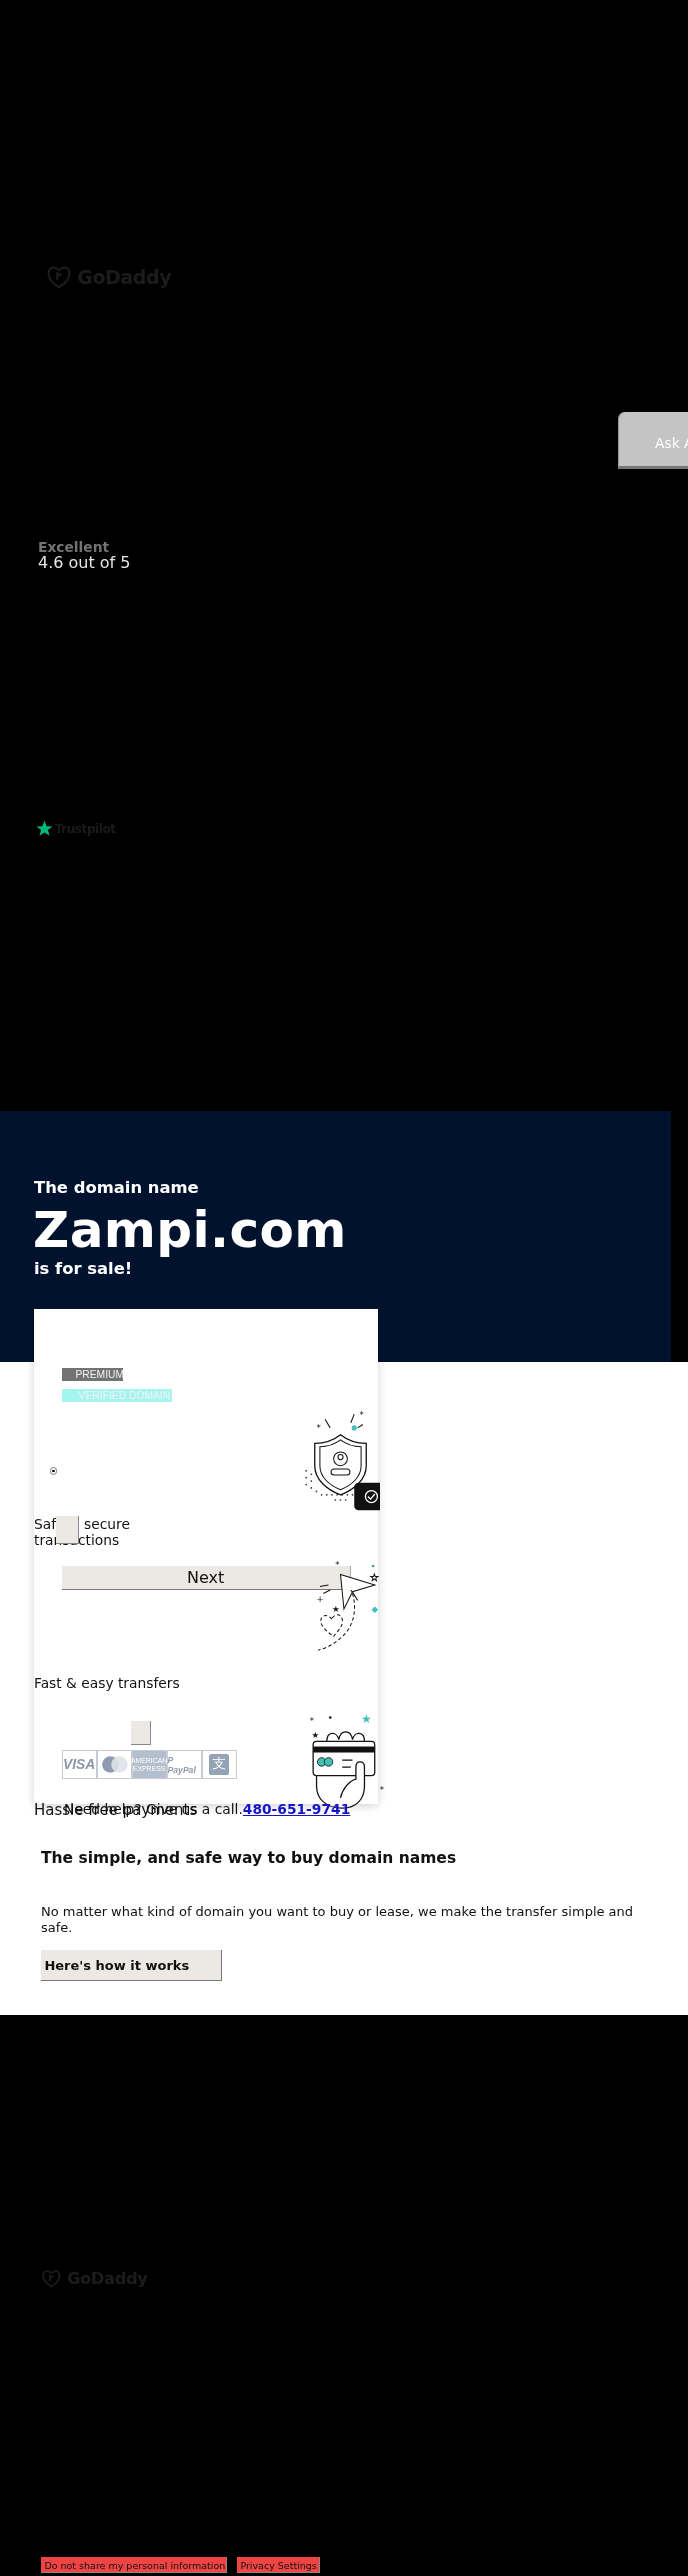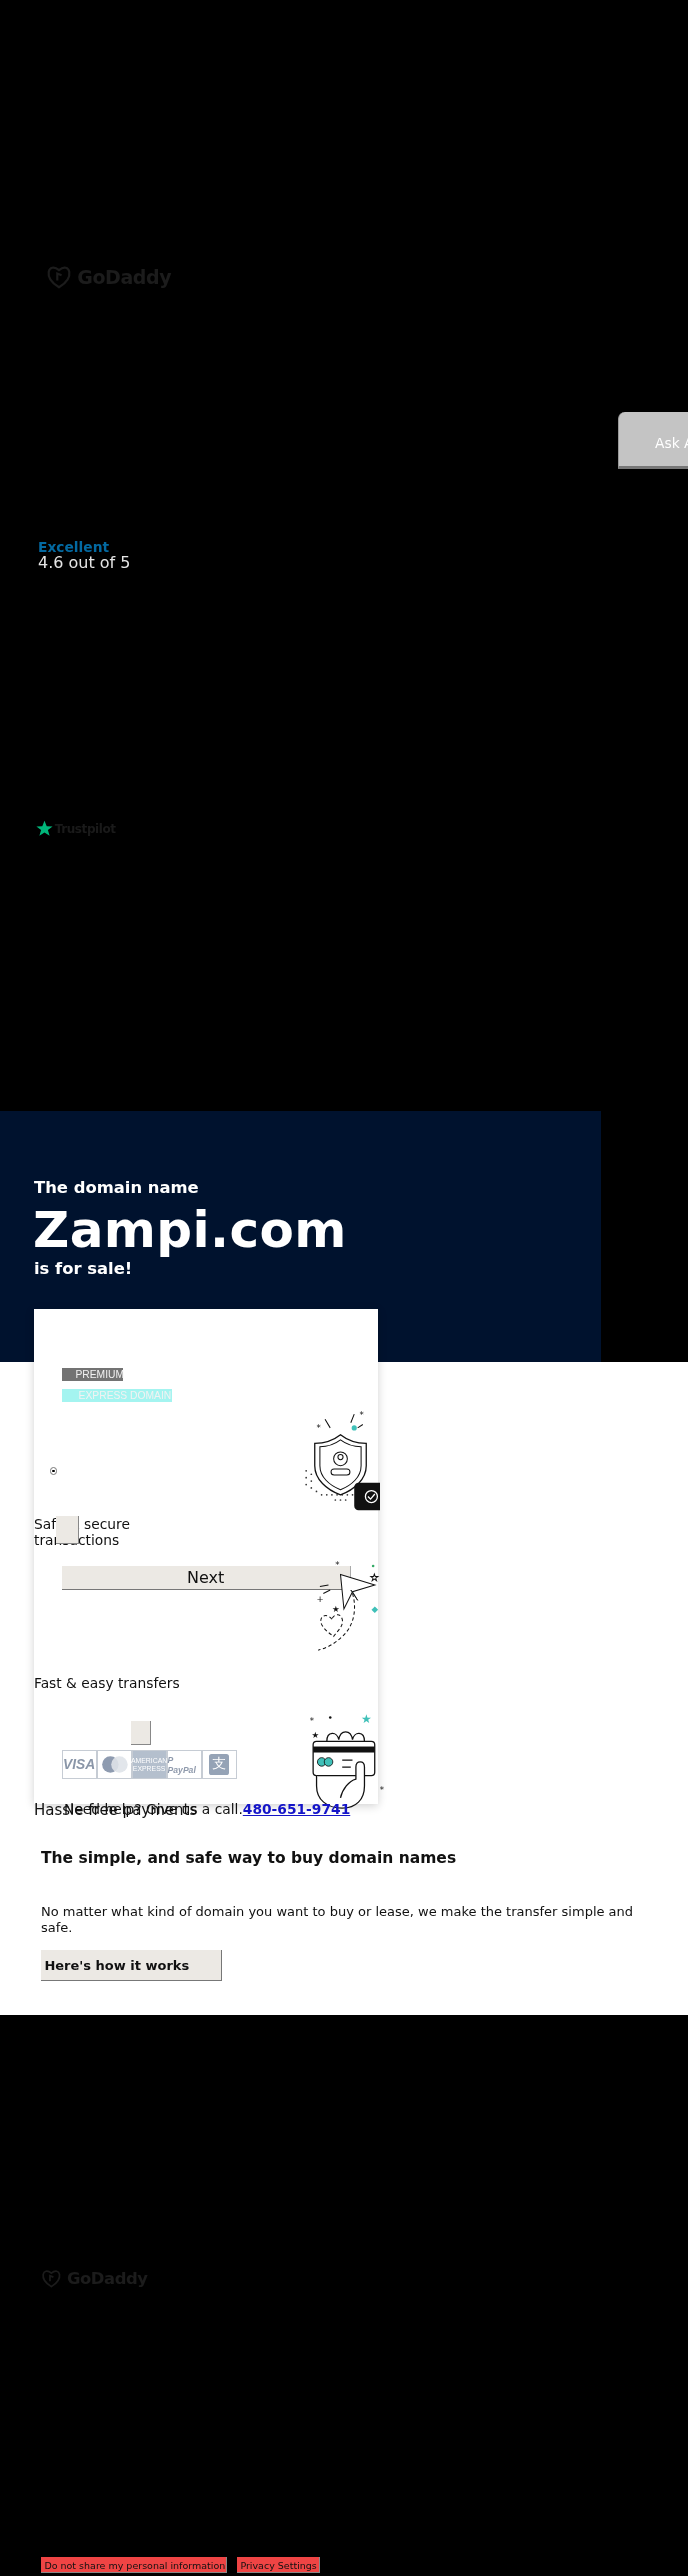--- a/index.html
+++ b/index.html
@@ -6,27 +6,27 @@
   html, body { width: 689px; height: 2576px; background: #000; overflow: hidden; font-family: "DejaVu Sans", sans-serif; position: relative; }
   .abs { position: absolute; }
 
   
   .logo { display: flex; align-items: center; gap: 5.2px; color: #1c1c1c; font-family: "DejaVu Sans", sans-serif; font-weight: bold; font-size: 19px; letter-spacing: -0.4px; }
   .logo svg { width: 26px; height: 24px; }
 
   .ask-btn { left: 618px; top: 412px; width: 86px; height: 57px; background: #c4c4c4; border-radius: 6.9px 0 0 0; border-bottom: 3.4px solid #777; border-left: 1.7px solid #999; color: #fff; font-size: 13.8px; padding: 23px 0 0 36px; white-space: nowrap; overflow: hidden; }
 
   .rating { left: 38px; top: 539px; color: #1a1aff; }
-  .rating .r1 { font-weight: bold; font-size: 13.8px; color: #0369a1; }
+  .rating .r1 { font-weight: bold; font-size: 13.8px; color: #737373; }
   .rating .r2 { font-size: 16px; color: #e5e5e5; margin-top: -1.7px; }
 
   .trustpilot { left: 36px; top: 820px; display: flex; align-items: center; gap: 1.7px; color: #1a1a1a; font-size: 12px; font-weight: bold; letter-spacing: -0.4px; }
 
   
-  .hero { left: 0; top: 1111px; width: 601px; height: 251px; background: #00122e; }
+  .hero { left: 0; top: 1111px; width: 671px; height: 251px; background: #00122e; }
   .hero .h-pre { position: absolute; left: 34px; top: 67px; color: #fff; font-weight: bold; font-size: 16.4px; }
   .hero .h-domain { position: absolute; left: 33px; top: 90px; color: #fff; font-weight: bold; font-size: 50px; letter-spacing: 0.4px; }
   .hero .h-post { position: absolute; left: 34px; top: 148px; color: #fff; font-weight: bold; font-size: 16.4px; }
 
   
   .white { left: 0; top: 1362px; width: 689px; height: 653px; background: #fff; }
 
   .card { left: 34px; top: 1309px; width: 344px; height: 495px; background: #fff; box-shadow: 0 1.7px 8.6px rgba(0,0,0,0.18); }
   .card-head { position: absolute; left: 0; top: 0; width: 344px; height: 53px; background: #00122e; }
   .card-head .title { position: absolute; left: 27.6px; top: 8.6px; color: #fff; font-size: 20px; font-weight: bold; }
@@ -93,21 +93,21 @@
   <div class="h-pre">The domain name</div>
   <div class="h-domain">Zampi.com</div>
   <div class="h-post">is for sale!</div>
 </div>
 
 <div class="abs white"></div>
 
 <div class="abs card">
 
   <div class="badge premium">PREMIUM</div>
-  <div class="badge verified">EXPRESS DOMAIN</div>
+  <div class="badge verified">VERIFIED DOMAIN</div>
 
   <svg class="illu" style="left:267px;top:100px;" width="79" height="103" viewBox="0 0 92 120">
     <g fill="#333">
       <circle cx="6" cy="72" r="1"></circle>
         <circle cx="6" cy="80" r="1"></circle>
         <circle cx="6" cy="88" r="1"></circle>
         <circle cx="12" cy="76" r="1"></circle>
         <circle cx="12" cy="84" r="1"></circle>
         <circle cx="12" cy="92" r="1"></circle>
         <circle cx="18" cy="96" r="1"></circle>

